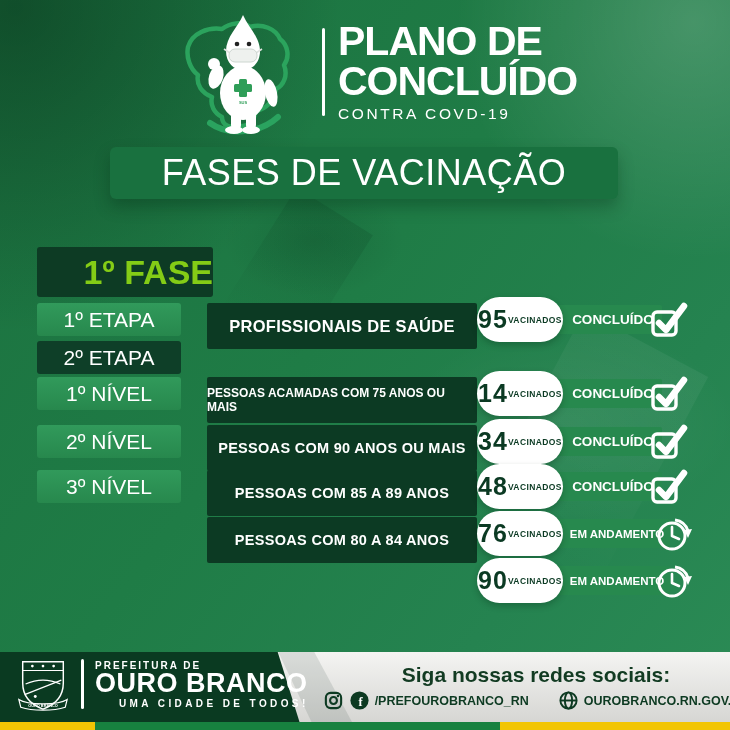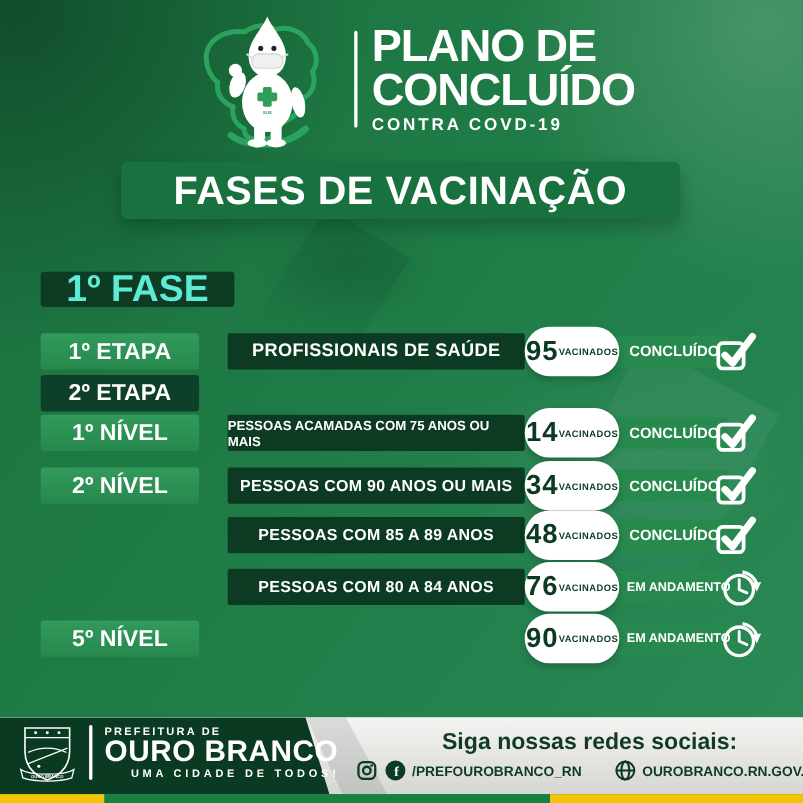--- a/index.html
+++ b/index.html
@@ -17,38 +17,38 @@
   .tex1{left:250px;top:200px;width:90px;height:150px;transform:rotate(32deg);
         background:linear-gradient(180deg,rgba(0,35,18,.12),rgba(0,35,18,0));}
   .tex2{left:520px;top:330px;width:140px;height:240px;transform:rotate(28deg);
         background:linear-gradient(180deg,rgba(255,255,255,.05),rgba(255,255,255,0));}
 
   
   .mascot{position:absolute;left:158px;top:5px;}
   .hdivider{position:absolute;left:322px;top:28px;width:3px;height:88px;background:#fff;border-radius:2px;}
   .htitle{position:absolute;left:338px;top:21px;color:#fff;}
   .t1,.t2{font-weight:bold;font-size:41px;line-height:40px;letter-spacing:-1px;}
-  .hsub{font-weight:bold;font-size:15.5px;letter-spacing:2.6px;margin-top:4px;}
+  .hsub{font-weight:normal;font-size:15.5px;letter-spacing:2.6px;margin-top:4px;}
 
   
   .banner{position:absolute;left:110px;top:147px;width:508px;height:52px;background:#19713f;border-radius:6px;
-    display:flex;align-items:center;justify-content:center;color:#fff;font-weight:bold;font-size:36px;
+    display:flex;align-items:center;justify-content:center;color:#fff;font-weight:normal;font-size:36px;
     letter-spacing:.5px;box-shadow:0 8px 16px rgba(0,35,18,.30);}
 
   
-  .phase{position:absolute;left:37px;top:247px;width:176px;height:32px;background:#0d3b24;border-radius:3px;
-    display:flex;align-items:center;justify-content:center;color:#5eead4;font-weight:bold;font-size:34px;}
+  .phase{position:absolute;left:37px;top:247px;width:176px;height:50px;background:#0d3b24;border-radius:3px;
+    display:flex;align-items:center;justify-content:flex-end;color:#84cc16;font-weight:bold;font-size:34px;}
 
   
   .row{position:absolute;left:0;width:730px;height:33px;}
   .label{position:absolute;left:37px;width:144px;height:33px;border-radius:3px;display:flex;align-items:center;
-    justify-content:center;color:#fff;font-weight:bold;font-size:21px;}
+    justify-content:center;color:#fff;font-weight:normal;font-size:21px;}
   .label.light{background:linear-gradient(180deg,#319a5b,#27884d);}
   .label.dark{background:#0e3f28;}
-  .desc{position:absolute;left:207px;width:270px;height:33px;background:#0c3a23;border-radius:2px;display:flex;
+  .desc{position:absolute;left:207px;width:270px;height:46px;background:#0c3a23;border-radius:2px;display:flex;
     align-items:center;justify-content:center;color:#fff;font-weight:bold;font-size:14.5px;letter-spacing:.3px;}
   .desc.big{font-size:16.5px;}
   .desc.small{font-size:12px;letter-spacing:0;}
   .strip{position:absolute;left:550px;top:2px;width:98px;height:29px;background:#27894e;border-radius:2px;
     display:flex;align-items:center;justify-content:center;padding-left:14px;color:#fff;font-weight:bold;font-size:13.5px;}
   .strip.progress{width:106px;font-size:11.5px;}
   .pill{position:absolute;left:477px;top:-6px;width:86px;height:45px;background:#fff;border-radius:23px;z-index:2;
     display:flex;align-items:center;justify-content:center;box-shadow:0 3px 6px rgba(0,30,15,.25);}
   .num{color:#0b3a23;font-weight:bold;font-size:25px;line-height:23px;letter-spacing:1px;}
   .cap{color:#0b3a23;font-weight:bold;font-size:8.5px;letter-spacing:.4px;}
@@ -158,20 +158,21 @@
       <div class="num">34</div>
       <div class="cap">VACINADOS</div>
     </div>
     <svg class="sicon" width="40" height="42" viewBox="0 0 40 42">
       <rect x="4" y="14" width="23" height="23" rx="4" fill="none" stroke="#fff" stroke-width="3.4"></rect>
       <path d="M10,25 L17,32 L35,8" fill="none" stroke="#fff" stroke-width="6.5" stroke-linecap="round" stroke-linejoin="round"></path>
     </svg>
   </div>
 
   <div class="row" style="top:470px">
+    <div class="label light">3º NÍVEL</div>
     <div class="desc">PESSOAS COM 85 A 89 ANOS</div>
     <div class="strip">CONCLUÍDO</div>
     <div class="pill">
       <div class="num">48</div>
       <div class="cap">VACINADOS</div>
     </div>
     <svg class="sicon" width="40" height="42" viewBox="0 0 40 42">
       <rect x="4" y="14" width="23" height="23" rx="4" fill="none" stroke="#fff" stroke-width="3.4"></rect>
       <path d="M10,25 L17,32 L35,8" fill="none" stroke="#fff" stroke-width="6.5" stroke-linecap="round" stroke-linejoin="round"></path>
     </svg>
@@ -186,21 +187,20 @@
     </div>
     <svg class="sicon" width="40" height="40" viewBox="0 0 40 40" style="left:655px;top:-3px">
       <circle cx="17" cy="22" r="13" fill="none" stroke="#fff" stroke-width="3"></circle>
       <path d="M17,22 L17,13 M17,22 L24,25" fill="none" stroke="#fff" stroke-width="2.6" stroke-linecap="round"></path>
       <path d="M20,6 A16,16 0 0 1 33,17" fill="none" stroke="#fff" stroke-width="3"></path>
       <polygon points="29,16 37,15 33,24" fill="#fff"></polygon>
     </svg>
   </div>
 
   <div class="row" style="top:564px">
-    <div class="label light">5º NÍVEL</div>
     <div class="strip progress">EM ANDAMENTO</div>
     <div class="pill">
       <div class="num">90</div>
       <div class="cap">VACINADOS</div>
     </div>
     <svg class="sicon" width="40" height="40" viewBox="0 0 40 40" style="left:655px;top:-3px">
       <circle cx="17" cy="22" r="13" fill="none" stroke="#fff" stroke-width="3"></circle>
       <path d="M17,22 L17,13 M17,22 L24,25" fill="none" stroke="#fff" stroke-width="2.6" stroke-linecap="round"></path>
       <path d="M20,6 A16,16 0 0 1 33,17" fill="none" stroke="#fff" stroke-width="3"></path>
       <polygon points="29,16 37,15 33,24" fill="#fff"></polygon>

